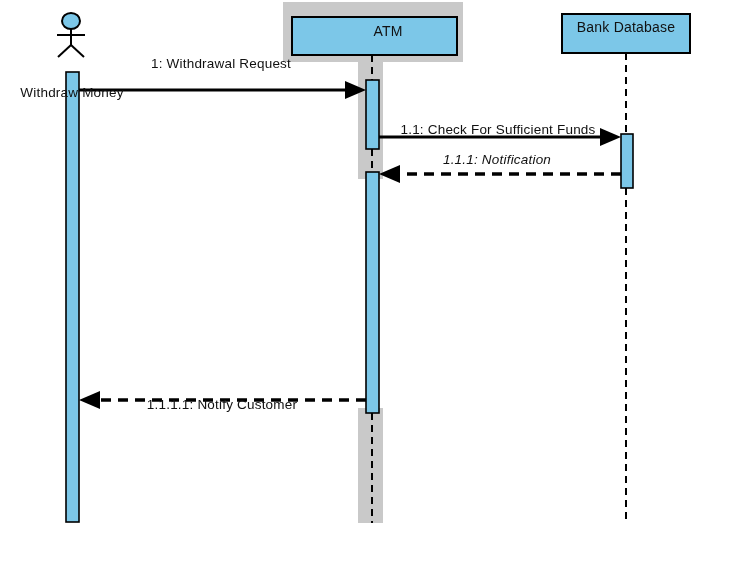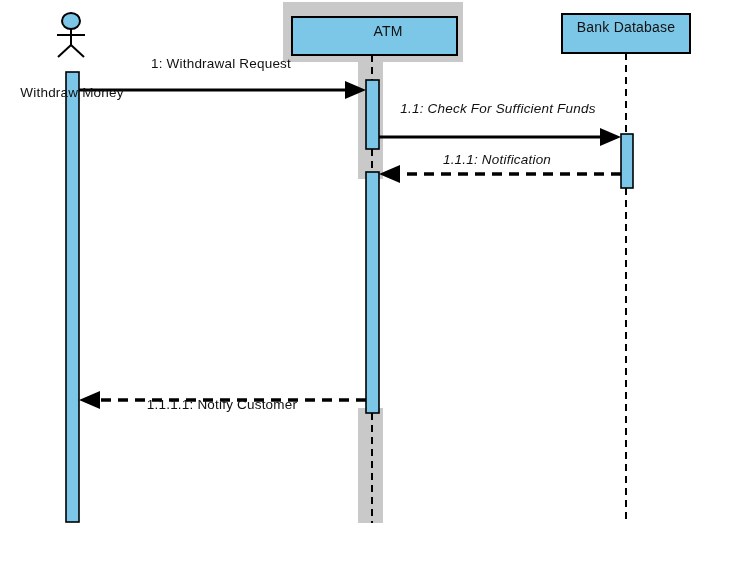--- a/index.html
+++ b/index.html
@@ -99,19 +99,19 @@
   </svg>
 
   <div class="label msg-label" style="left:72px;top:57px;margin-top:28px;">Withdraw Money</div>
 
   <div class="label box-label" style="left:292px;top:17px;width:192px;height:38px;padding-top:6px;box-sizing:border-box;">ATM</div>
 
   <div class="label box-label" style="left:562px;top:14px;width:128px;height:39px;padding-top:5px;box-sizing:border-box;">Bank Database</div>
 
   <div class="label msg-label" style="left:221px;top:56px;">1: Withdrawal Request</div>
 
-  <div class="label msg-label" style="left:498px;top:101px;font-style:italic;">1.1: Check For Sufficient Funds</div>
+  <div class="label msg-label" style="left:498px;top:122px;">1.1: Check For Sufficient Funds</div>
 
   <div class="label msg-label" style="left:497px;top:152px;font-style:italic;">1.1.1: Notification</div>
 
   <div class="label msg-label" style="left:222px;top:377px;margin-top:20px;">1.1.1.1: Notify Customer</div>
 
 </div>
 
 </body></html>

